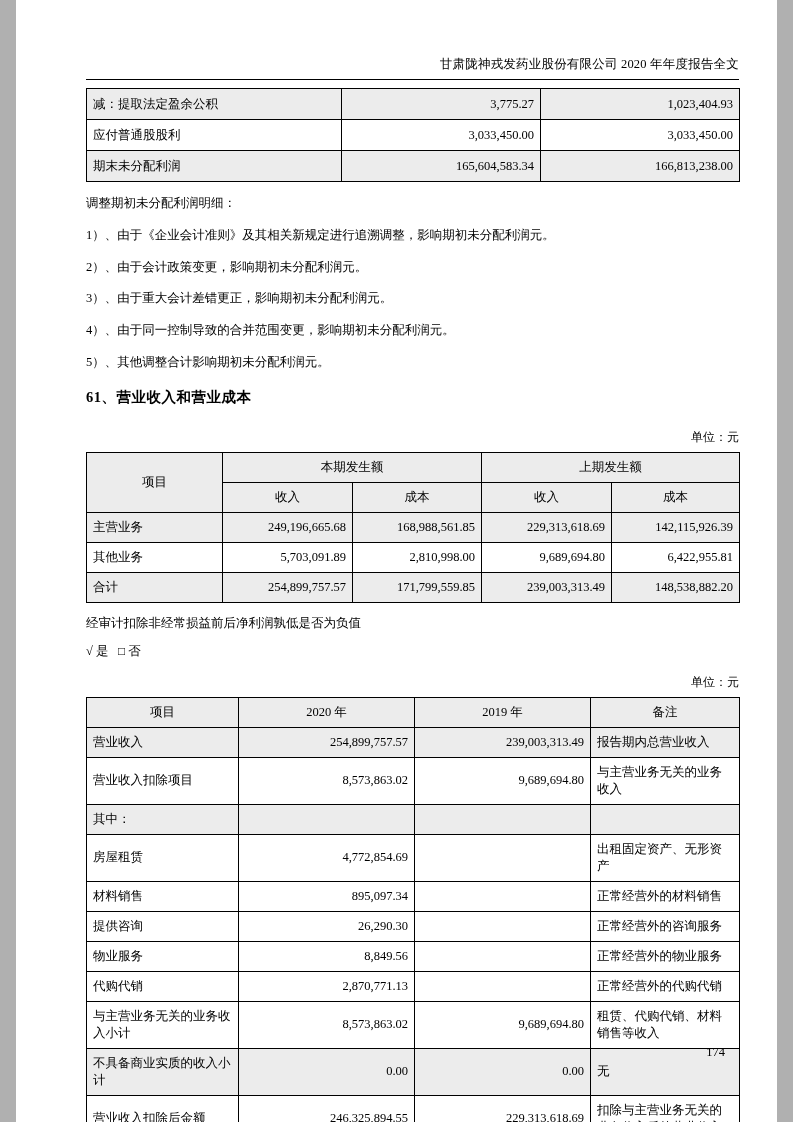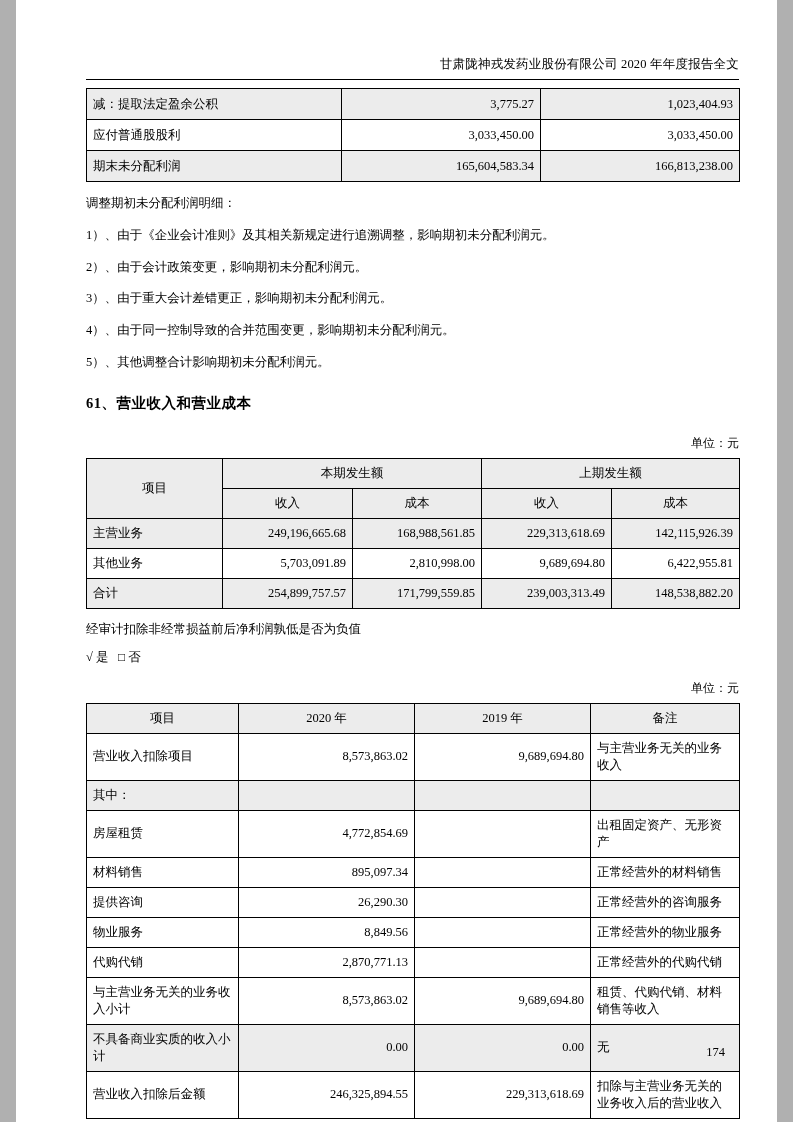--- a/index.html
+++ b/index.html
@@ -57,21 +57,21 @@
   .para {
     font-size: 12.5px;
     margin-top: 13px;
     line-height: 1.5;
   }
   .para.first { margin-top: 12px; }
 
   h2.sec {
     font-size: 14.5px;
     font-weight: bold;
-    margin: 22px 0 0 0;
+    margin: 16px 0 0 0;
     letter-spacing: 0.5px;
   }
 
   .unit {
     text-align: right;
     font-size: 12px;
     margin: 22px 0 6px 0;
   }
   .unit.tight { margin-top: 14px; }
 
@@ -206,20 +206,26 @@
       <thead>
         <tr>
           <th class="shade">项目</th>
           <th class="shade">2020 年</th>
           <th class="shade">2019 年</th>
           <th class="shade">备注</th>
         </tr>
       </thead>
       <tbody>
         <tr>
+          <td class="shade">营业收入</td>
+          <td class="shade num">254,899,757.57</td>
+          <td class="shade num">239,003,313.49</td>
+          <td class="shade">报告期内总营业收入</td>
+        </tr>
+        <tr>
           <td>营业收入扣除项目</td>
           <td class="num">8,573,863.02</td>
           <td class="num">9,689,694.80</td>
           <td>与主营业务无关的业务收入</td>
         </tr>
         <tr>
           <td class="shade">其中：</td>
           <td class="shade num"></td>
           <td class="shade num"></td>
           <td class="shade"></td>

